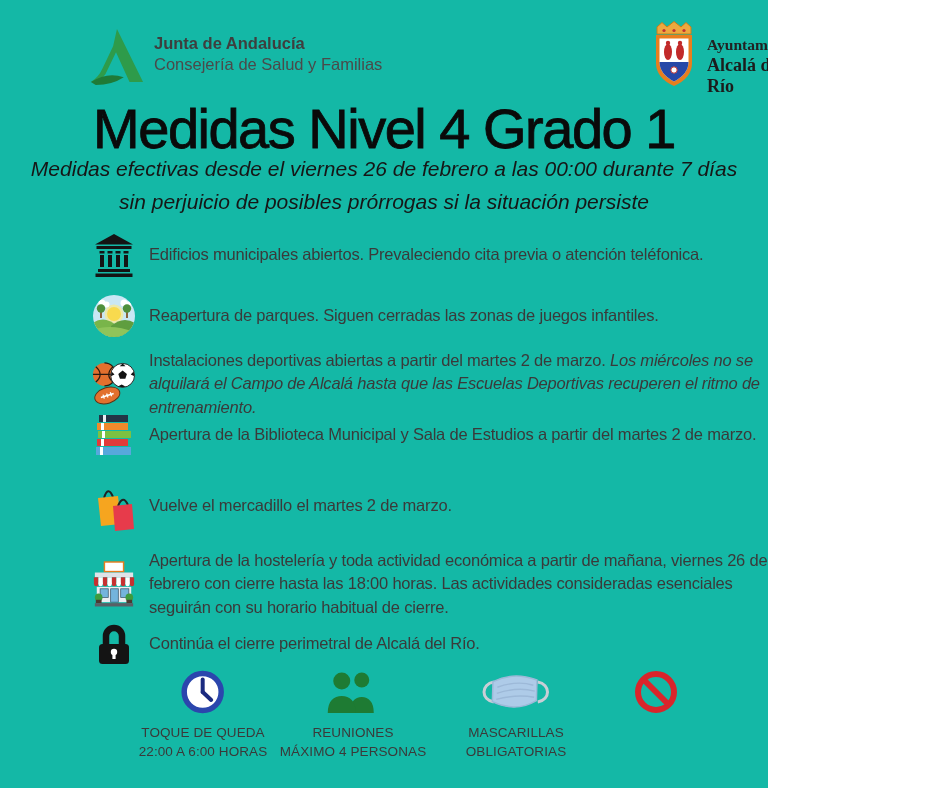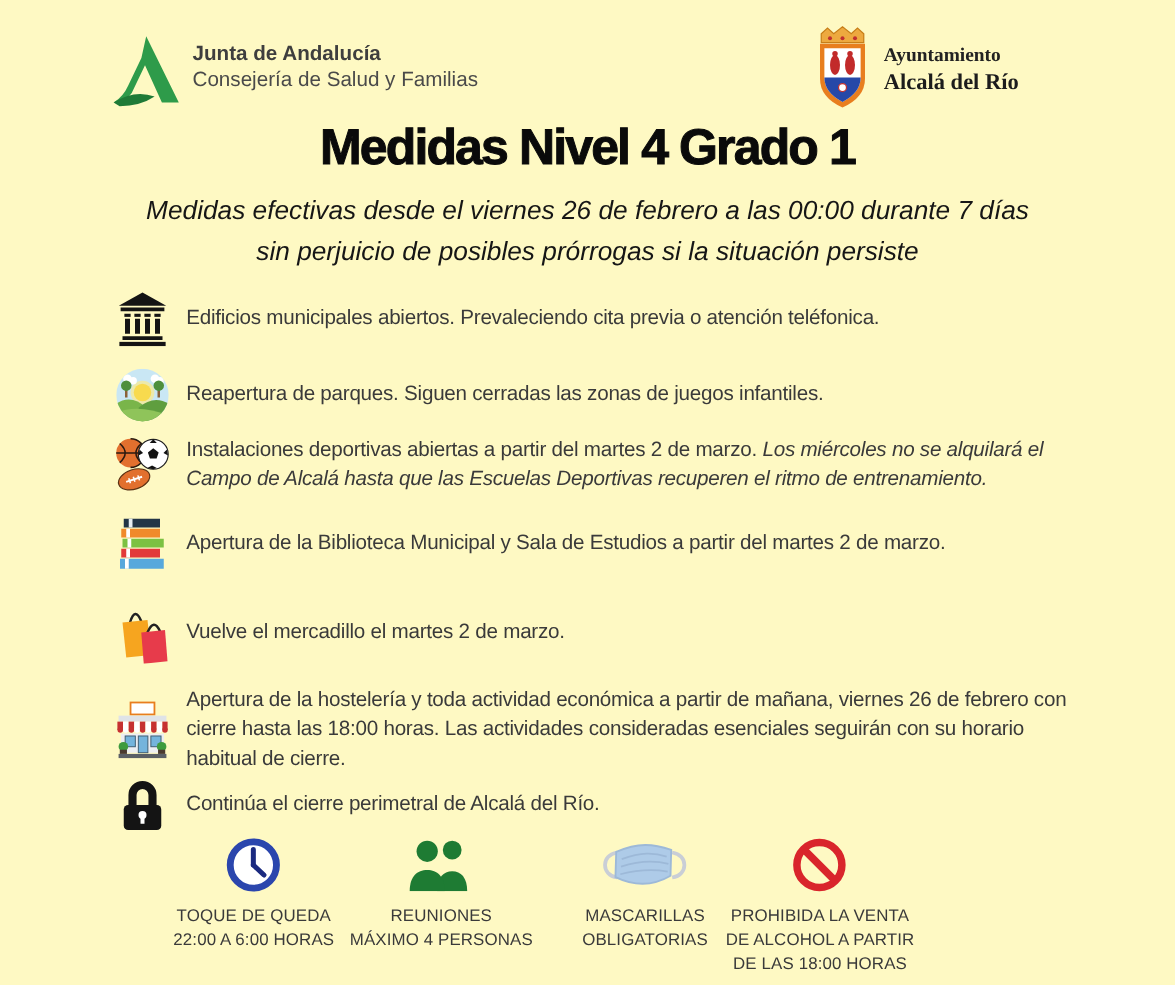--- a/index.html
+++ b/index.html
@@ -6,36 +6,36 @@
     --junta-green:#2e9b4a;
     --clock-blue:#2b46ad;
     --people-green:#1e7b33;
     --mask-blue:#aecbe8;
     --prohibited-red:#d9252b;
     --body-text:#3a3a3a;
   }
   *{margin:0;padding:0;box-sizing:border-box;}
   html,body{background:#fff;}
   .poster{
-    position:relative;width:940px;height:788px;background:#fef9c3;
+    position:relative;width:768px;height:788px;background:#14b8a6;
     font-family:"Liberation Sans",sans-serif;overflow:hidden;
   }
   
   .junta-logo{position:absolute;left:88px;top:26px;width:56px;height:60px;}
   .junta-text{position:absolute;left:154px;top:33px;line-height:1.28;}
   .junta-org{font-size:16.5px;font-weight:700;color:#3e3e3e;}
   .junta-dept{font-size:16.5px;color:#4a4a4a;}
   .ayto-shield{position:absolute;left:649px;top:18px;width:50px;height:72px;}
   .ayto-text{position:absolute;left:707px;top:36px;font-family:"Liberation Serif",serif;line-height:1.2;}
   .ayto-org{font-size:15.5px;font-weight:700;color:#222;}
   .ayto-city{font-size:18px;font-weight:700;color:#1c1c1c;}
   
   .title{
     position:absolute;top:96px;left:0;width:100%;text-align:center;
-    font-size:40px;font-weight:700;letter-spacing:-1.5px;color:#0a0a0a;
+    font-size:56px;font-weight:400;letter-spacing:-1.5px;color:#0a0a0a;
     -webkit-text-stroke:0.8px #0a0a0a;
   }
   .subtitle{position:absolute;top:153px;left:0;width:100%;text-align:center;
     font-style:italic;font-size:21px;color:#161616;line-height:1.57;}
   
   .measure{position:absolute;left:92px;display:flex;align-items:center;gap:13px;}
   .micon{flex:0 0 44px;width:44px;display:flex;align-items:center;justify-content:center;}
   .mtext{font-size:16.5px;letter-spacing:-0.2px;color:var(--body-text,#3a3a3a);
     line-height:1.42;max-width:715px;}
   .mtext .it{font-style:italic;}
@@ -293,20 +293,15 @@
     </div>
   </div>
 
   <div class="fgroup" style="left:656px;">
     <div class="fico">
       <svg width="44" height="44" viewBox="0 0 44 44">
         <circle class="s-prohib" cx="22" cy="22" r="18" fill="none" stroke-width="6"></circle>
         <line class="s-prohib" x1="9.5" y1="9.5" x2="34.5" y2="34.5" stroke-width="6"></line>
       </svg>
     </div>
-    <div class="flabel">
-      <div>PROHIBIDA LA VENTA</div>
-      <div>DE ALCOHOL A PARTIR</div>
-      <div>DE LAS 18:00 HORAS</div>
-    </div>
   </div>
 
 </div>
 
 </body></html>

